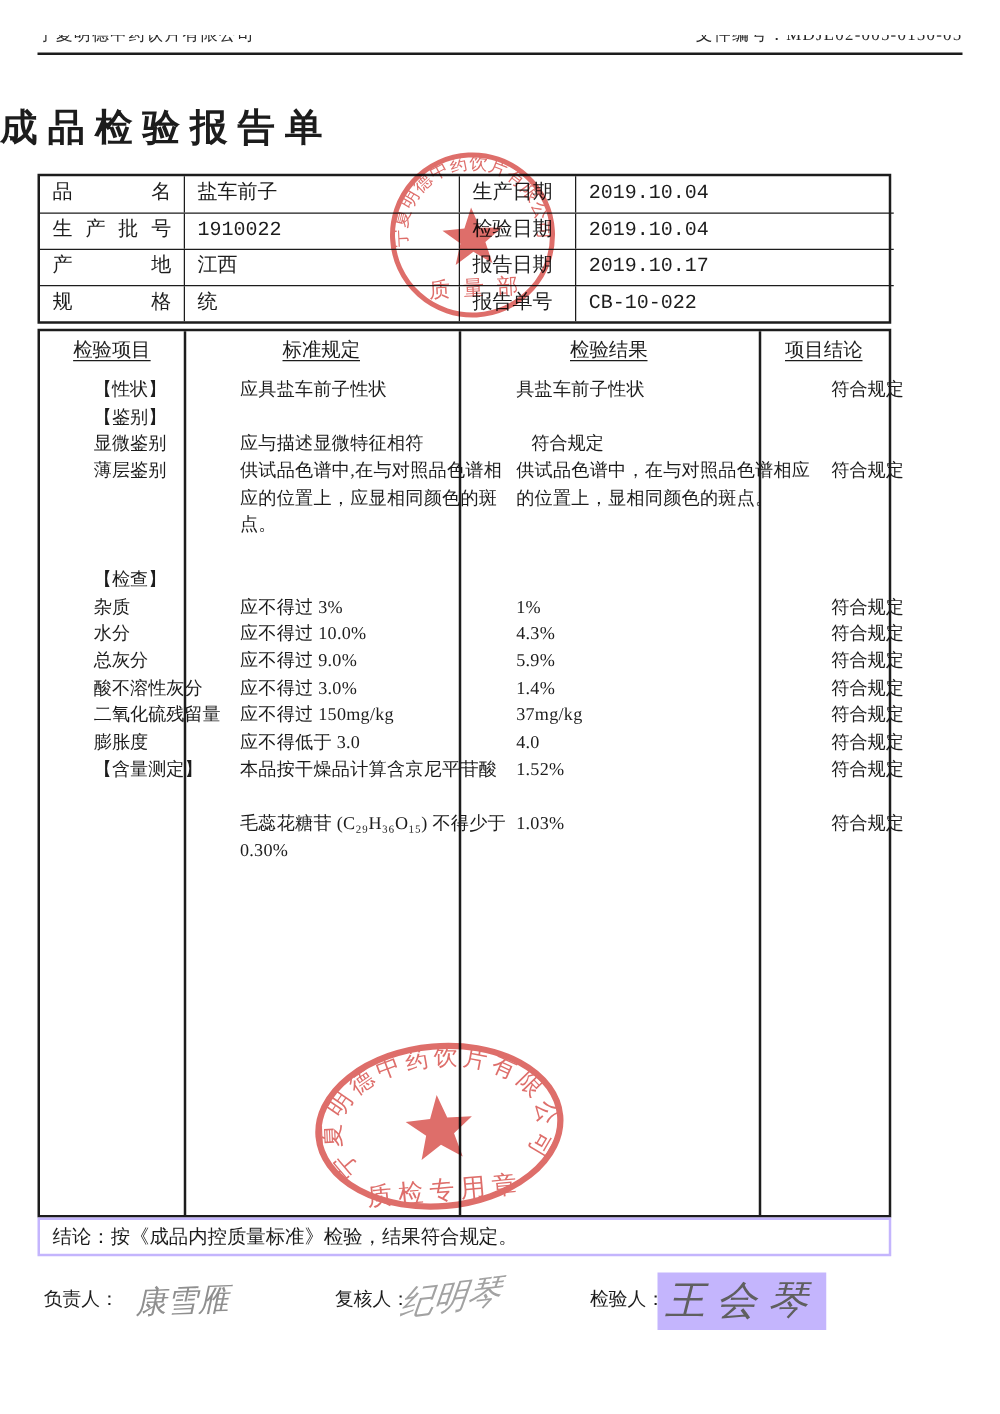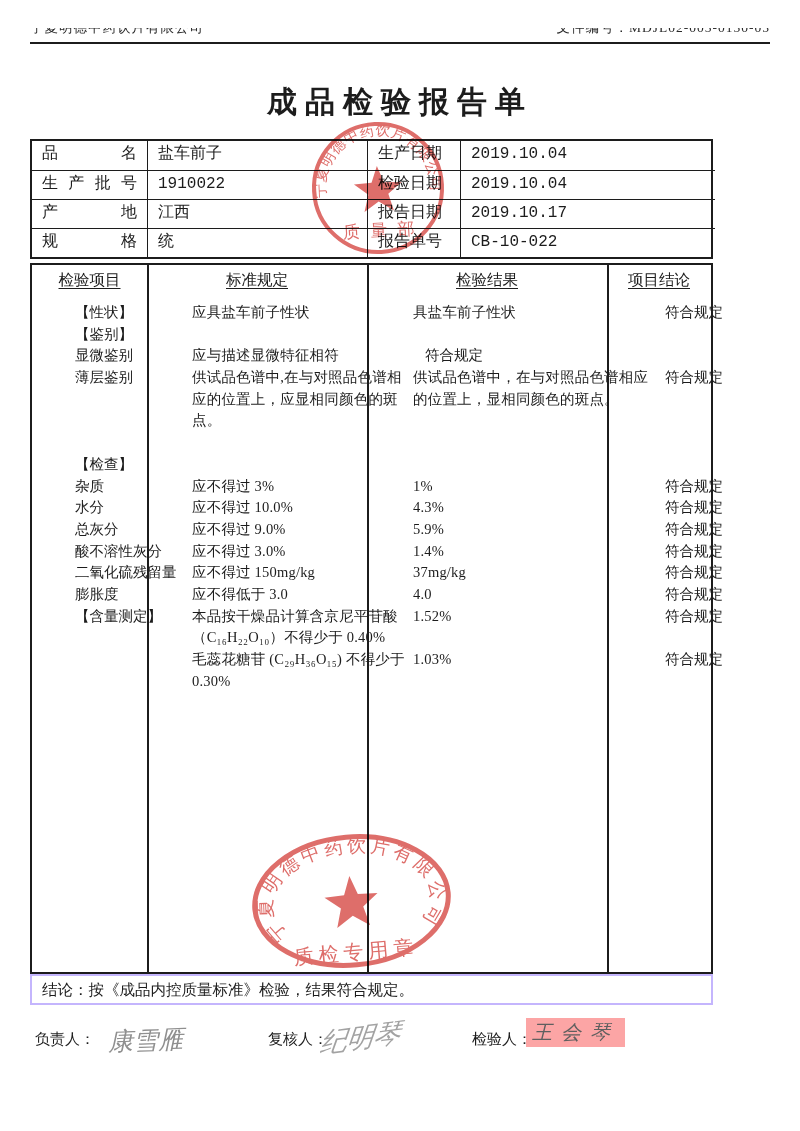--- a/index.html
+++ b/index.html
@@ -5,21 +5,21 @@
   html,body{margin:0;padding:0;background:#fff;}
   .page{position:relative;width:800px;height:1131px;background:#fff;overflow:hidden;
         font-family:"Liberation Serif","DejaVu Serif",serif;color:#1c1c1c;}
 
   
   .hdr-clip{position:absolute;left:30px;top:28px;width:740px;height:13px;overflow:hidden;}
   .hdr-line{display:flex;justify-content:space-between;font-size:13.5px;line-height:14px;
             margin-top:-7px;color:#2a2a2a;letter-spacing:1px;white-space:nowrap;}
   .hdr-rule{position:absolute;left:30px;top:42px;width:740px;height:0;border-top:2.5px solid #1c1c1c;}
 
-  .title{position:absolute;left:0;top:82px;width:100%;text-align:center;
+  .title{position:absolute;left:0;top:82px;width:100%;
          font-size:30px;font-weight:bold;letter-spacing:8px;}
 
   
   .info-table{position:absolute;left:30px;top:139px;width:683px;height:120px;
               border:2px solid #1c1c1c;box-sizing:border-box;display:grid;
               grid-template-rows:repeat(4,1fr);font-size:16px;}
   .info-row{display:grid;grid-template-columns:115px 220px 93px 255px;box-sizing:border-box;}
   .info-row + .info-row{border-top:1.5px solid #1c1c1c;}
   .info-cell{border-left:1.5px solid #1c1c1c;box-sizing:border-box;overflow:hidden;
              padding:0 10px;line-height:27px;white-space:nowrap;font-family:Liberation Mono, monospace;}
@@ -46,22 +46,22 @@
               border:2px solid #c4b5fd;box-sizing:border-box;font-size:15.5px;
               line-height:27px;padding-left:10px;white-space:nowrap;}
 
   
   .sigs{position:absolute;left:30px;top:1022px;width:740px;height:60px;font-size:15px;}
   .sig-label{position:absolute;top:8px;white-space:nowrap;}
   .hw{position:absolute;font-family:"DejaVu Sans","Liberation Sans",sans-serif;
       font-style:italic;white-space:nowrap;}
   .hw-manager{left:78px;top:2px;font-size:25px;color:#8f8f8f;transform:rotate(-2deg);}
   .hw-reviewer{left:290px;top:-2px;font-size:27px;color:#a2a2a2;transform:rotate(-7deg) skewX(-14deg);}
-  .hw-inspector{left:496px;top:-4px;font-size:20px;color:#5f5f5f;letter-spacing:9px;
-                background:#fca5a5;padding:1px 6px;font-style:italic;}
+  .hw-inspector{left:496px;top:-4px;font-size:32px;color:#5f5f5f;letter-spacing:9px;
+                background:#c4b5fd;padding:1px 6px;font-style:italic;}
 
   
   .stamp{position:absolute;mix-blend-mode:multiply;opacity:0.85;}
   .stamp1{left:308px;top:118px;transform:rotate(-3deg);}
   .stamp2{left:248px;top:831px;transform:rotate(-5deg);}
 </style>
 </head>
 <body>
 
 <div class="page">
@@ -124,21 +124,21 @@
       <div class="mt-line"><span class="c1"></span><span class="c2">点。</span><span class="c3"></span><span class="c4"></span></div>
       <div class="mt-line"><span class="c1"></span><span class="c2"></span><span class="c3"></span><span class="c4"></span></div>
       <div class="mt-line"><span class="c1">【检查】</span><span class="c2"></span><span class="c3"></span><span class="c4"></span></div>
       <div class="mt-line"><span class="c1">杂质</span><span class="c2">应不得过 3%</span><span class="c3">1%</span><span class="c4">符合规定</span></div>
       <div class="mt-line"><span class="c1">水分</span><span class="c2">应不得过 10.0%</span><span class="c3">4.3%</span><span class="c4">符合规定</span></div>
       <div class="mt-line"><span class="c1">总灰分</span><span class="c2">应不得过 9.0%</span><span class="c3">5.9%</span><span class="c4">符合规定</span></div>
       <div class="mt-line"><span class="c1">酸不溶性灰分</span><span class="c2">应不得过 3.0%</span><span class="c3">1.4%</span><span class="c4">符合规定</span></div>
       <div class="mt-line"><span class="c1">二氧化硫残留量</span><span class="c2">应不得过 150mg/kg</span><span class="c3">37mg/kg</span><span class="c4">符合规定</span></div>
       <div class="mt-line"><span class="c1">膨胀度</span><span class="c2">应不得低于 3.0</span><span class="c3">4.0</span><span class="c4">符合规定</span></div>
       <div class="mt-line"><span class="c1">【含量测定】</span><span class="c2">本品按干燥品计算含京尼平苷酸</span><span class="c3">1.52%</span><span class="c4">符合规定</span></div>
-      <div class="mt-line"><span class="c1"></span><span class="c2">（C₁₆H₂₂O₁₀）不得少于 0.40%</span><span class="c3"></span><span class="c4"></span></div>
+      <div class="mt-line"><span class="c1"></span><span class="c3"></span><span class="c4"></span></div>
       <div class="mt-line"><span class="c1"></span><span class="c2">毛蕊花糖苷 (C₂₉H₃₆O₁₅) 不得少于</span><span class="c3">1.03%</span><span class="c4">符合规定</span></div>
       <div class="mt-line"><span class="c1"></span><span class="c2">0.30%</span><span class="c3"></span><span class="c4"></span></div>
     </div>
   </div>
 
   <svg class="stamp stamp1" width="140" height="140" viewBox="0 0 140 140">
     <defs>
       <path id="arc1" d="M 20.5,89.0 A 53,53 0 1 1 119.5,89.0" fill="none"></path>
     </defs>
     <circle cx="70" cy="70" r="64" fill="none" stroke-width="4" stroke="#d85450"></circle>

